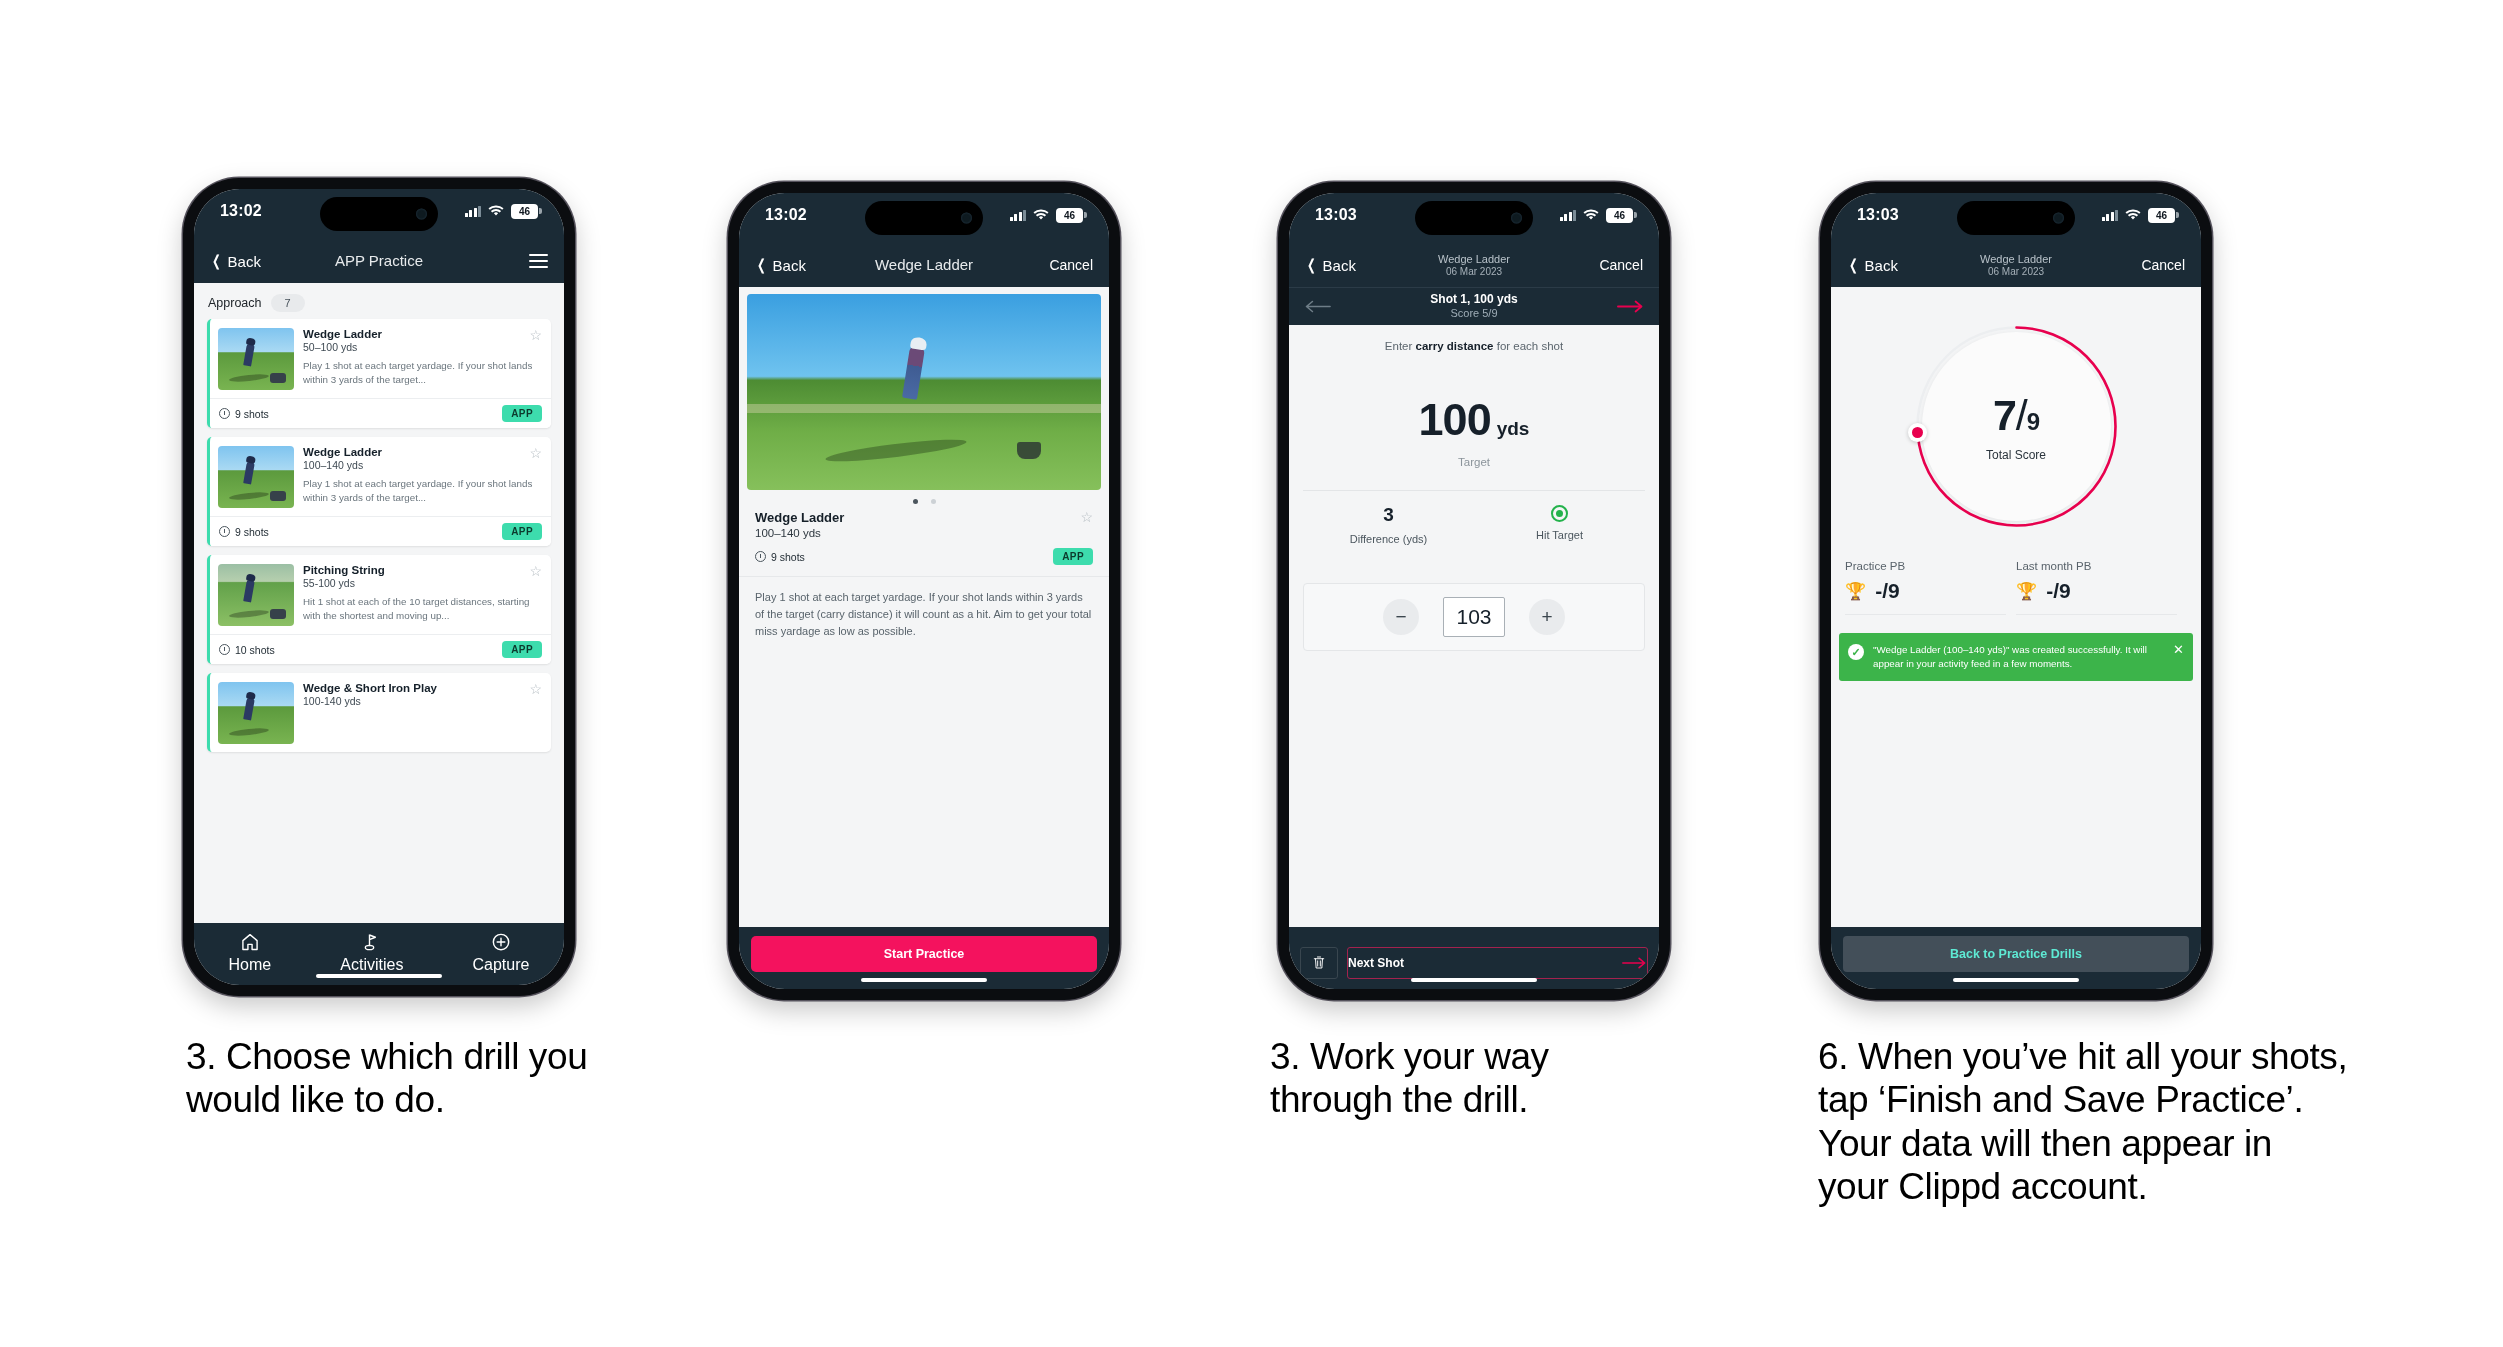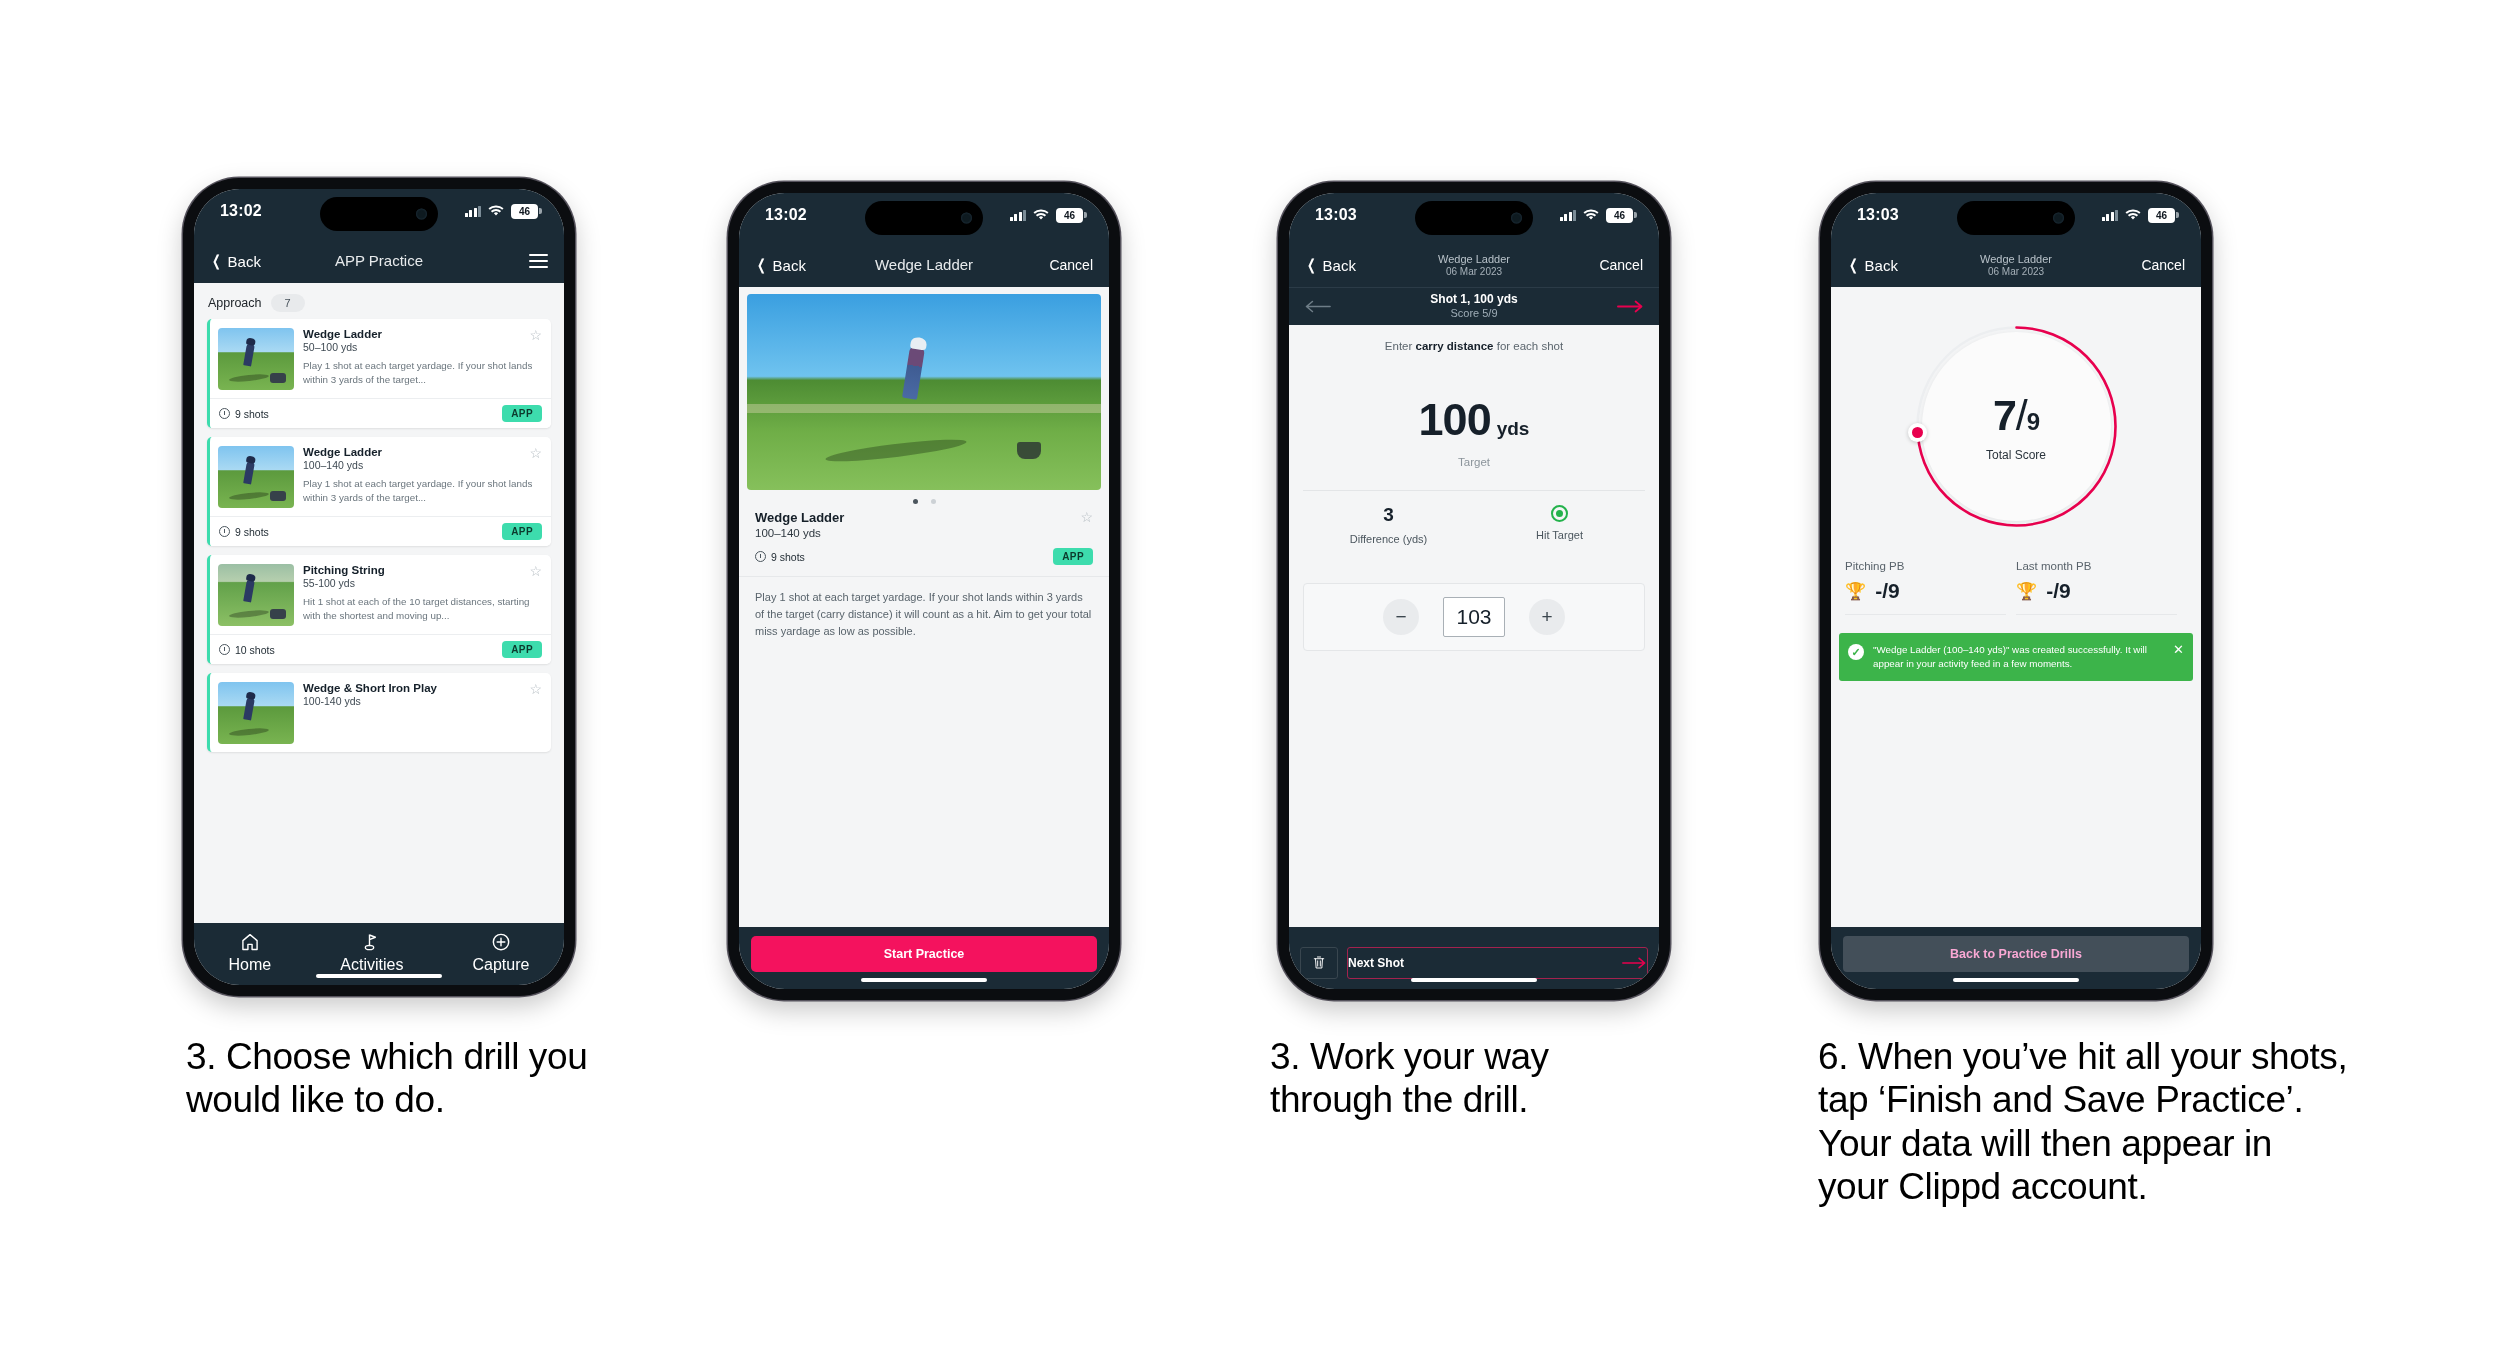--- a/index.html
+++ b/index.html
@@ -302,21 +302,21 @@
     display: flex; align-items: flex-start; gap: 9px; padding: 10px 9px;
   }
   .toast .chk {
     width: 16px; height: 16px; border-radius: 50%; background: #fff; color: #3cb44a;
     font-size: 11px; font-weight: bold; display: flex; align-items: center; justify-content: center;
     flex: 0 0 16px; margin-top: 1px;
   }
   .toast .msg { font-size: 9.8px; color: #ffffff; line-height: 1.45; flex: 1 1 auto; }
   .toast .x { color: #fff; font-size: 13px; line-height: 1; }
   .grey-btn {
-    margin: 0 12px 9px 12px; background: #434f59; color: #f9a8d4;
+    margin: 0 12px 9px 12px; background: #434f59; color: #5eead4;
     font-size: 12.5px; font-weight: bold; text-align: center;
     padding: 11px 0; border-radius: 4px;
   }
 
   
   .caption {
     position: absolute;
     font-family: "Liberation Sans", sans-serif;
     font-size: 37px; line-height: 1.17; color: #000;
     letter-spacing: -0.4px;
@@ -711,21 +711,21 @@
               <div class="cap">Total Score</div>
             </div>
             <div class="knob">
                 <i></i>
               </div>
           </div>
         </div>
 
         <div class="pbs">
           <div>
-            <div class="k">Pitching PB</div>
+            <div class="k">Practice PB</div>
             <div class="row">
                 <span class="trophy">🏆</span>
                 <span class="v">-/9</span>
               </div>
           </div>
           <div>
             <div class="k">Last month PB</div>
             <div class="row">
                 <span class="trophy">🏆</span>
                 <span class="v">-/9</span>

